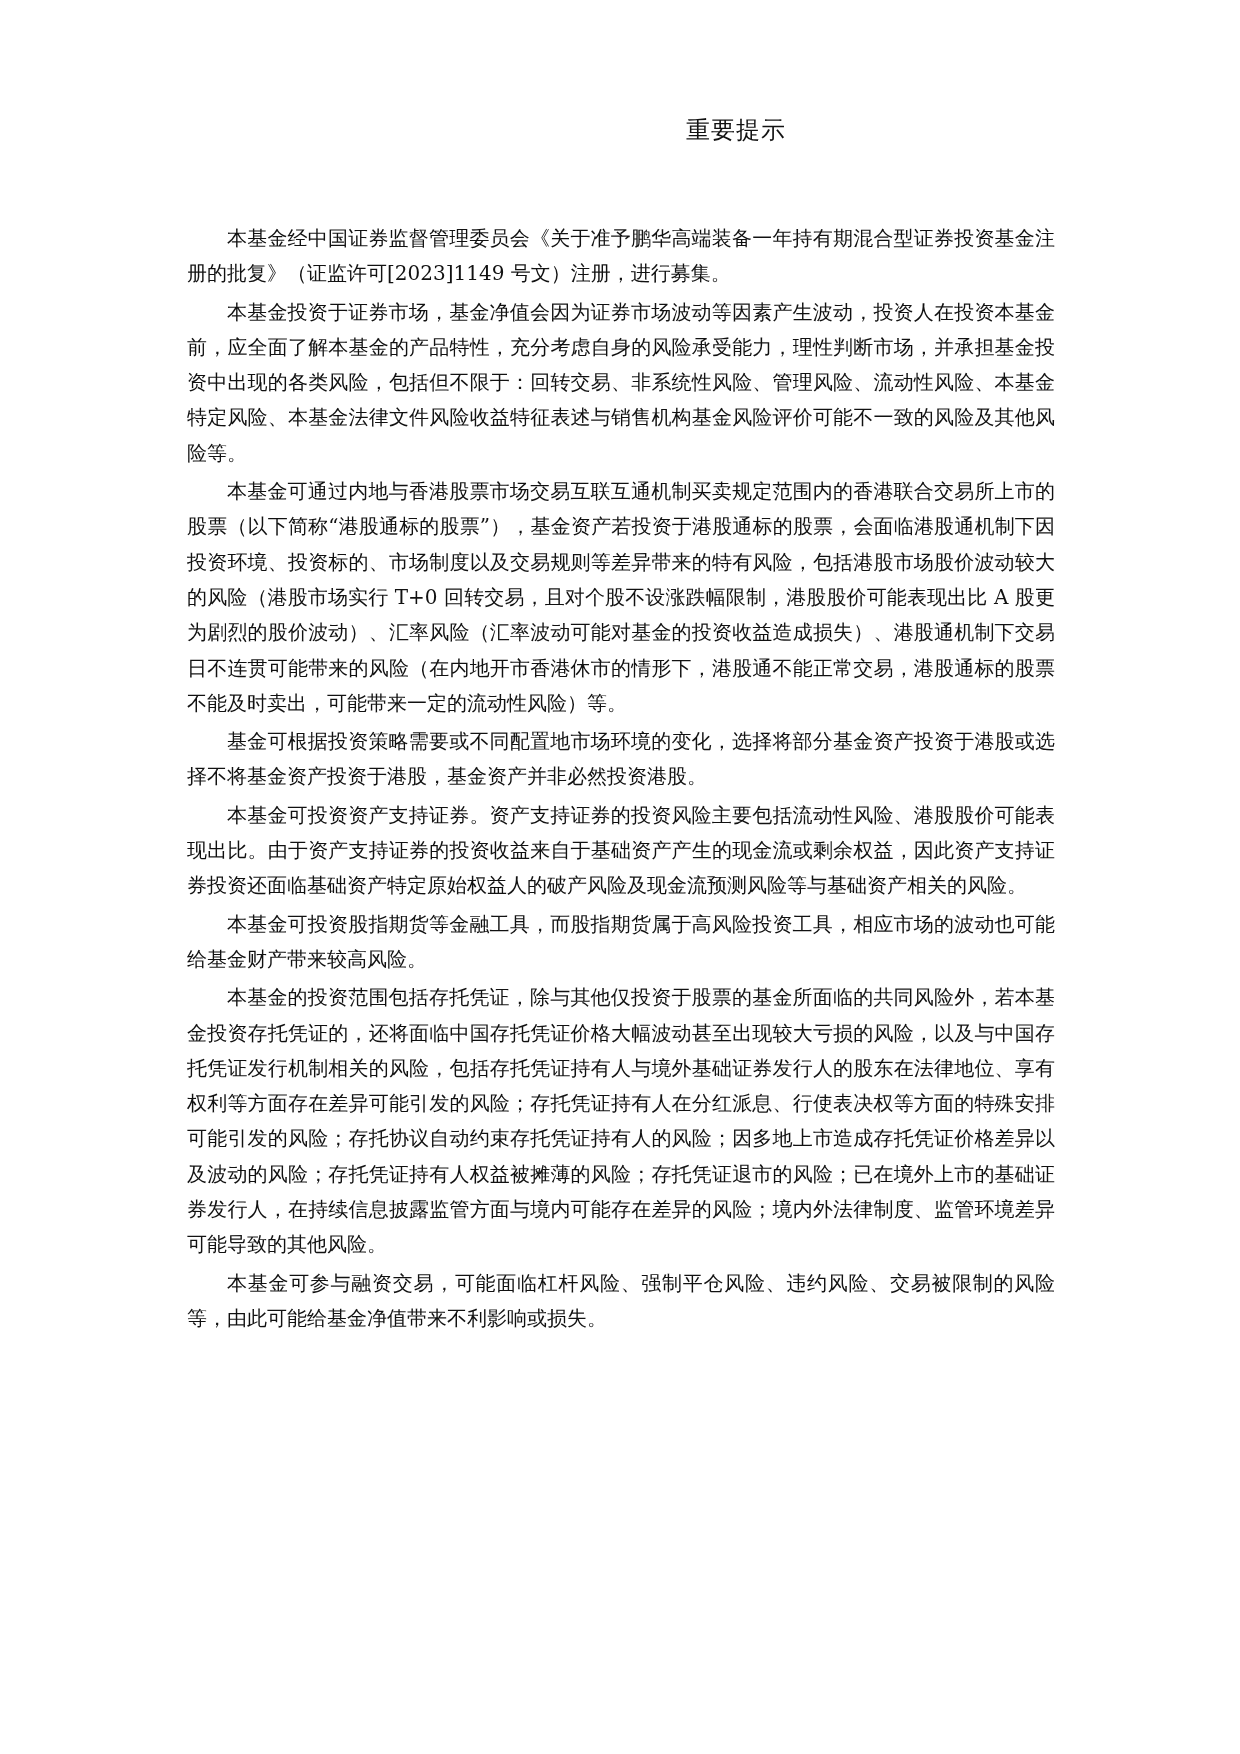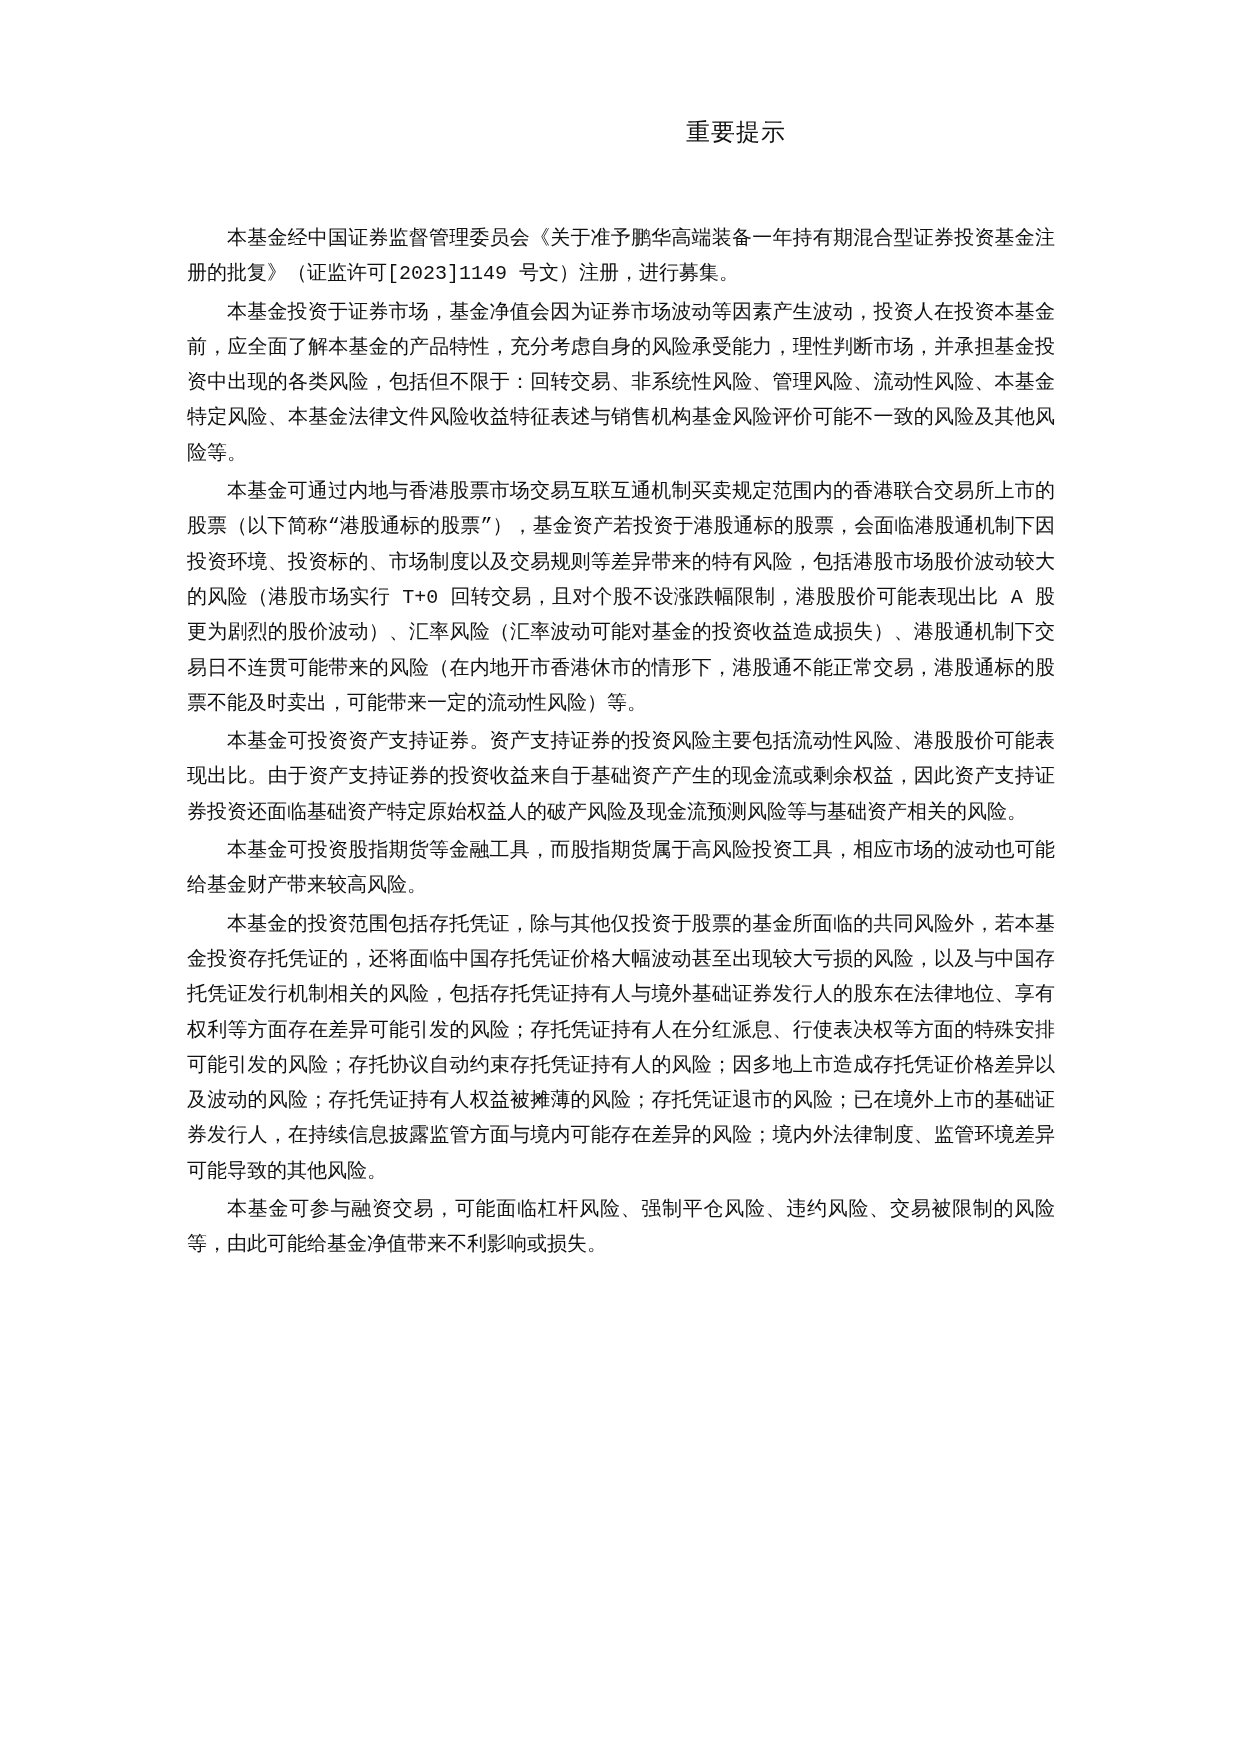--- a/index.html
+++ b/index.html
@@ -18,44 +18,45 @@
     .title {
       position: absolute;
       left: 686px;
       top: 116px;
       font-size: 24px;
       line-height: 32px;
       letter-spacing: 1px;
       white-space: nowrap;
       margin: 0;
       font-weight: normal;
+      font-family: Liberation Mono, monospace;
     }
     .body {
       position: absolute;
       left: 187px;
       top: 221px;
       width: 868px;
-      font-family: Liberation Mono, monospace;
     }
     .para {
       margin: 0 0 3px 0;
       font-size: 20px;
       line-height: 35.3px;
       text-indent: 40px;
       text-align: justify;
       text-justify: inter-character;
       word-break: break-all;
     }
   </style>
 </head>
 <body>
 
 <h1 class="title">重要提示</h1>
 
 <div class="body">
   <p class="para">本基金经中国证券监督管理委员会《关于准予鹏华高端装备一年持有期混合型证券投资基金注册的批复》（证监许可[2023]1149 号文）注册，进行募集。</p>
   <p class="para">本基金投资于证券市场，基金净值会因为证券市场波动等因素产生波动，投资人在投资本基金前，应全面了解本基金的产品特性，充分考虑自身的风险承受能力，理性判断市场，并承担基金投资中出现的各类风险，包括但不限于：回转交易、非系统性风险、管理风险、流动性风险、本基金特定风险、本基金法律文件风险收益特征表述与销售机构基金风险评价可能不一致的风险及其他风险等。</p>
   <p class="para">本基金可通过内地与香港股票市场交易互联互通机制买卖规定范围内的香港联合交易所上市的股票（以下简称“港股通标的股票”），基金资产若投资于港股通标的股票，会面临港股通机制下因投资环境、投资标的、市场制度以及交易规则等差异带来的特有风险，包括港股市场股价波动较大的风险（港股市场实行 T+0 回转交易，且对个股不设涨跌幅限制，港股股价可能表现出比 A 股更为剧烈的股价波动）、汇率风险（汇率波动可能对基金的投资收益造成损失）、港股通机制下交易日不连贯可能带来的风险（在内地开市香港休市的情形下，港股通不能正常交易，港股通标的股票不能及时卖出，可能带来一定的流动性风险）等。</p>
+  <p class="para">基金可根据投资策略需要或不同配置地市场环境的变化，选择将部分基金资产投资于港股或选择不将基金资产投资于港股，基金资产并非必然投资港股。</p>
   <p class="para">本基金可投资资产支持证券。资产支持证券的投资风险主要包括流动性风险、港股股价可能表现出比。由于资产支持证券的投资收益来自于基础资产产生的现金流或剩余权益，因此资产支持证券投资还面临基础资产特定原始权益人的破产风险及现金流预测风险等与基础资产相关的风险。</p>
   <p class="para">本基金可投资股指期货等金融工具，而股指期货属于高风险投资工具，相应市场的波动也可能给基金财产带来较高风险。</p>
   <p class="para">本基金的投资范围包括存托凭证，除与其他仅投资于股票的基金所面临的共同风险外，若本基金投资存托凭证的，还将面临中国存托凭证价格大幅波动甚至出现较大亏损的风险，以及与中国存托凭证发行机制相关的风险，包括存托凭证持有人与境外基础证券发行人的股东在法律地位、享有权利等方面存在差异可能引发的风险；存托凭证持有人在分红派息、行使表决权等方面的特殊安排可能引发的风险；存托协议自动约束存托凭证持有人的风险；因多地上市造成存托凭证价格差异以及波动的风险；存托凭证持有人权益被摊薄的风险；存托凭证退市的风险；已在境外上市的基础证券发行人，在持续信息披露监管方面与境内可能存在差异的风险；境内外法律制度、监管环境差异可能导致的其他风险。</p>
   <p class="para">本基金可参与融资交易，可能面临杠杆风险、强制平仓风险、违约风险、交易被限制的风险等，由此可能给基金净值带来不利影响或损失。</p>
 </div>
 
 </body></html>

